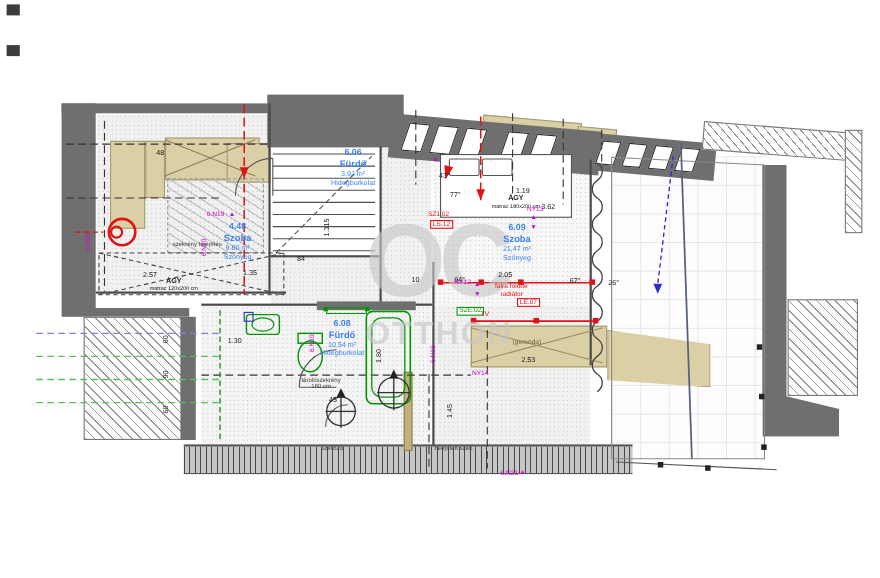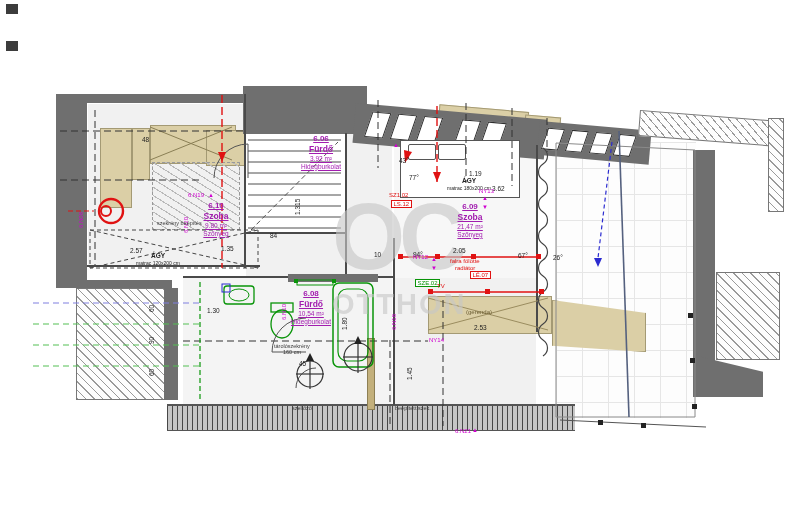--- a/index.html
+++ b/index.html
@@ -9,21 +9,21 @@
   .wall{position:absolute;background:#6f6f6f;}
   .hatch{position:absolute;background:repeating-linear-gradient(45deg,#9a9a9a 0 1px,transparent 1px 6px),#fdfdfd;border:1px solid #777;}
   .hatch-soft{position:absolute;background:repeating-linear-gradient(32deg,#b9b9b9 0 1px,transparent 1px 7px),transparent;}
   .stipple{position:absolute;background-color:#f1f1f1;background-image:radial-gradient(#b9b9b9 .6px,transparent .7px);background-size:4px 4px;}
   .tan{position:absolute;background:#dbcfa6;border:1px solid #a49a74;}
   .grid{position:absolute;background-color:#fdfdfd;background-image:linear-gradient(#e6e6e6 1px,transparent 1px),linear-gradient(90deg,#e6e6e6 1px,transparent 1px);background-size:26px 26px;}
   .tickband{position:absolute;background:repeating-linear-gradient(90deg,#474747 0 1px,#c6c6c6 1px 5px);border-top:2px solid #555;border-bottom:1px solid #555;}
   .line-v{position:absolute;background:#4a4a4a;width:2px;}
   .line-h{position:absolute;background:#4a4a4a;height:2px;}
   .sky{position:absolute;background:#fff;border:1px solid #2e2e2e;transform:skewX(-14deg);}
-  .room{position:absolute;text-align:center;color:#a21caf;line-height:1.25;text-decoration:underline;}
+  .room{position:absolute;text-align:center;color:#3b82f6;line-height:1.25;}
   .room .rid{font-weight:bold;font-size:8px;}
   .room .rname{font-weight:bold;font-size:8.5px;}
   .room .rarea,.room .rfin{font-size:6.5px;}
   .furn{position:absolute;text-align:center;color:#222;line-height:1.2;}
   .furn .f1{font-weight:bold;font-size:6.5px;}
   .furn .f2{font-size:5px;}
   .gl{position:absolute;font-size:6.5px;line-height:1;white-space:nowrap;color:#1c1c1c;}
   .rot{transform:rotate(-90deg);transform-origin:0 0;}
   .ann-red{color:#e01212;font-size:6px;}
   .ann-mag{color:#cf00cf;font-size:6px;}
@@ -240,21 +240,21 @@
     <div class="rarea">10,54 m²</div>
     <div class="rfin">Hidegburkolat</div>
   </div>
   <div class="room" style="left:437px;top:202px;width:66px;">
     <div class="rid">6.09</div>
     <div class="rname">Szoba</div>
     <div class="rarea">21,47 m²</div>
     <div class="rfin">Szőnyeg</div>
   </div>
   <div class="room" style="left:186px;top:201px;width:60px;">
-    <div class="rid">6.10</div>
+    <div class="rid">4.48</div>
     <div class="rname">Szoba</div>
     <div class="rarea">9.80 m²</div>
     <div class="rfin">Szőnyeg</div>
   </div>
 
   <div class="furn" style="left:432px;top:177px;width:74px;">
     <div class="f1">ÁGY</div>
     <div class="f2">matrac 180x200 cm</div>
   </div>
   <div class="furn" style="left:116px;top:252px;width:84px;">

